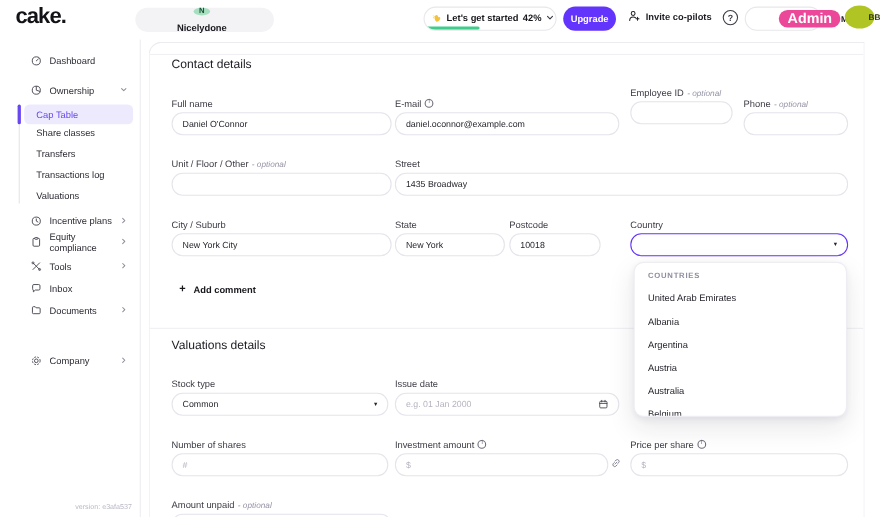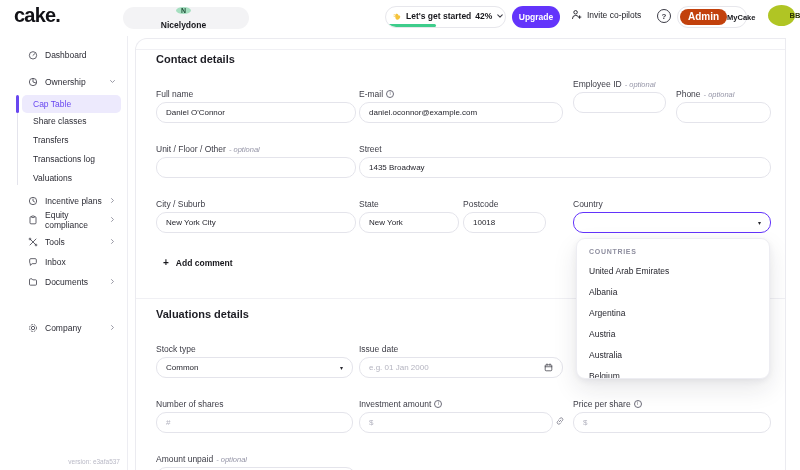--- a/index.html
+++ b/index.html
@@ -13,42 +13,42 @@
   .ws-avatar { width:15px; height:15px; border-radius:50%; background:#a5dfc0; color:#1d4d35; font-size:7px; font-weight:700; display:flex; align-items:center; justify-content:center; }
   .ws-name { font-size:8.5px; font-weight:700; color:#17171c; }
   .ws-pill .chev { margin-left:auto; }
 
   .onb-pill { position:absolute; left:385px; top:6px; width:121px; height:22px; background:#fff; border:1px solid #e7e7ec; border-radius:11px; display:flex; align-items:center; gap:4px; padding:0 8px 2px 7px; overflow:hidden; cursor:pointer; }
   .onb-label { font-size:8.5px; font-weight:700; color:#17171c; white-space:nowrap; }
   .onb-pct { margin-left:auto; font-size:8.5px; font-weight:700; color:#17171c; }
   .onb-fill { position:absolute; left:0; bottom:0; height:3px; background:#3ecd8b; border-radius:0 2px 2px 0; width:42%; }
 
   .upgrade { position:absolute; left:512px; top:6px; width:48px; height:22px; background:#6334fb; border:none; border-radius:11px; color:#fff; font-family:inherit; font-size:8.5px; font-weight:700; cursor:pointer; }
-  .invite { position:absolute; left:571px; top:9px; display:flex; align-items:center; gap:5px; font-size:8.5px; font-weight:400; color:#1d1d24; cursor:pointer;justify-content:center; }
+  .invite { position:absolute; left:571px; top:9px; display:flex; align-items:center; gap:5px; font-size:8.5px; font-weight:700; color:#1d1d24; cursor:pointer;justify-content:center; }
   .help { position:absolute; left:657px; top:9px; width:14px; height:14px; border:1.2px solid #3c3c46; border-radius:50%; display:flex; align-items:center; justify-content:center; font-size:8px; font-weight:700; color:#3c3c46; cursor:pointer; background:#fff; }
   .mode-toggle { position:absolute; left:677px; top:6px; width:70px; height:22px; background:#fff; border:1px solid #e7e7ec; border-radius:11px; display:flex; align-items:center; padding:2px; cursor:pointer; }
-  .mode-admin { background:#c2410c; color:#fff; font-size:10px; font-weight:700; height:16px; line-height:16px; padding:0 8px; border-radius:8px; }
+  .mode-admin { background:#ec4899; color:#fff; font-size:13px; font-weight:700; height:16px; line-height:16px; padding:0 8px; border-radius:8px;margin-left:28px; }
   .mode-mycake { flex:1; text-align:center; font-size:7.5px; font-weight:700; color:#17171c; }
   .user-avatar { position:absolute; left:768px; top:5px; width:21px; height:21px; border-radius:50%; background:#b0c524; color:#2c3302; font-size:7.5px; font-weight:700; display:flex; align-items:center; justify-content:center; cursor:pointer;padding-left:27px; }
 
   
   .sidebar { position:absolute; left:0; top:36px; width:128px; height:434px; background:#fff; border-right:1px solid #ededf2; }
   .nav { position:absolute; left:0; width:127px; height:15px; display:flex; align-items:center; gap:7px; padding:0 11px 0 28px; font-size:8.5px; color:#2b2b34; cursor:pointer; }
   .nav .chev { margin-left:auto; }
   .tree-gray { position:absolute; left:17px; top:59px; width:1px; height:90px; background:#e4e4ec; }
   .tree-purple { position:absolute; left:16px; top:59px; width:2.5px; height:18px; background:#6847f0; border-radius:2px; }
   .cap-pill { position:absolute; left:22px; top:59px; width:99px; height:18px; background:#edeafd; border-radius:5px; color:#6847f0; font-size:8.5px; display:flex; align-items:center; padding-left:11px; cursor:pointer; }
   .sub { position:absolute; left:33px; height:14px; display:flex; align-items:center; font-size:8.5px; color:#2b2b34; cursor:pointer; }
   .version { position:absolute; right:7px; top:422px; font-size:6.5px; color:#b9b9c6; }
 
   
   .card { position:absolute; left:135px; top:38px; width:651px; height:432px; background:#fff; border:1px solid #ebebf0; border-bottom:none; border-radius:12px 0 0 0; overflow:hidden; }
   .card-divider { position:absolute; left:0; top:10px; width:100%; height:1px; background:#f0f0f4; }
   .section-divider { position:absolute; left:0; top:259px; width:100%; height:1px; background:#f0f0f4; }
-  .h-title { position:absolute; left:20px; font-size:11px; font-weight:700; color:#1d1d24;text-align:center; }
+  .h-title { position:absolute; left:20px; font-size:11px; font-weight:400; color:#1d1d24;text-align:center; }
 
   .field { position:absolute; }
   .lbl { display:flex; align-items:center; gap:3px; font-size:8.5px; color:#3c3c46; height:10px; margin-bottom:3px; white-space:nowrap; }
   .opt { font-size:7.5px; font-style:italic; color:#9595a7; }
   .info { width:8px; height:8px; border:0.9px solid #6e6e7b; border-radius:50%; display:inline-flex; align-items:center; justify-content:center; font-size:5.5px; line-height:1; color:#6e6e7b; cursor:pointer; }
   .inp { width:100%; height:21px; border:1px solid #e4e4eb; border-radius:10px; background:#fff; padding:0 9px; font-family:inherit; font-size:8px; color:#26262e; outline:none; display:block; }
   .inp::placeholder { color:#b4b4c0; opacity:1; }
   .fakeinp { display:flex; align-items:center; justify-content:space-between; gap:4px; cursor:pointer; }
   .ph { color:#b4b4c0; font-size:8px; }
   .caret { font-size:6px; color:#26262e; line-height:1; }

